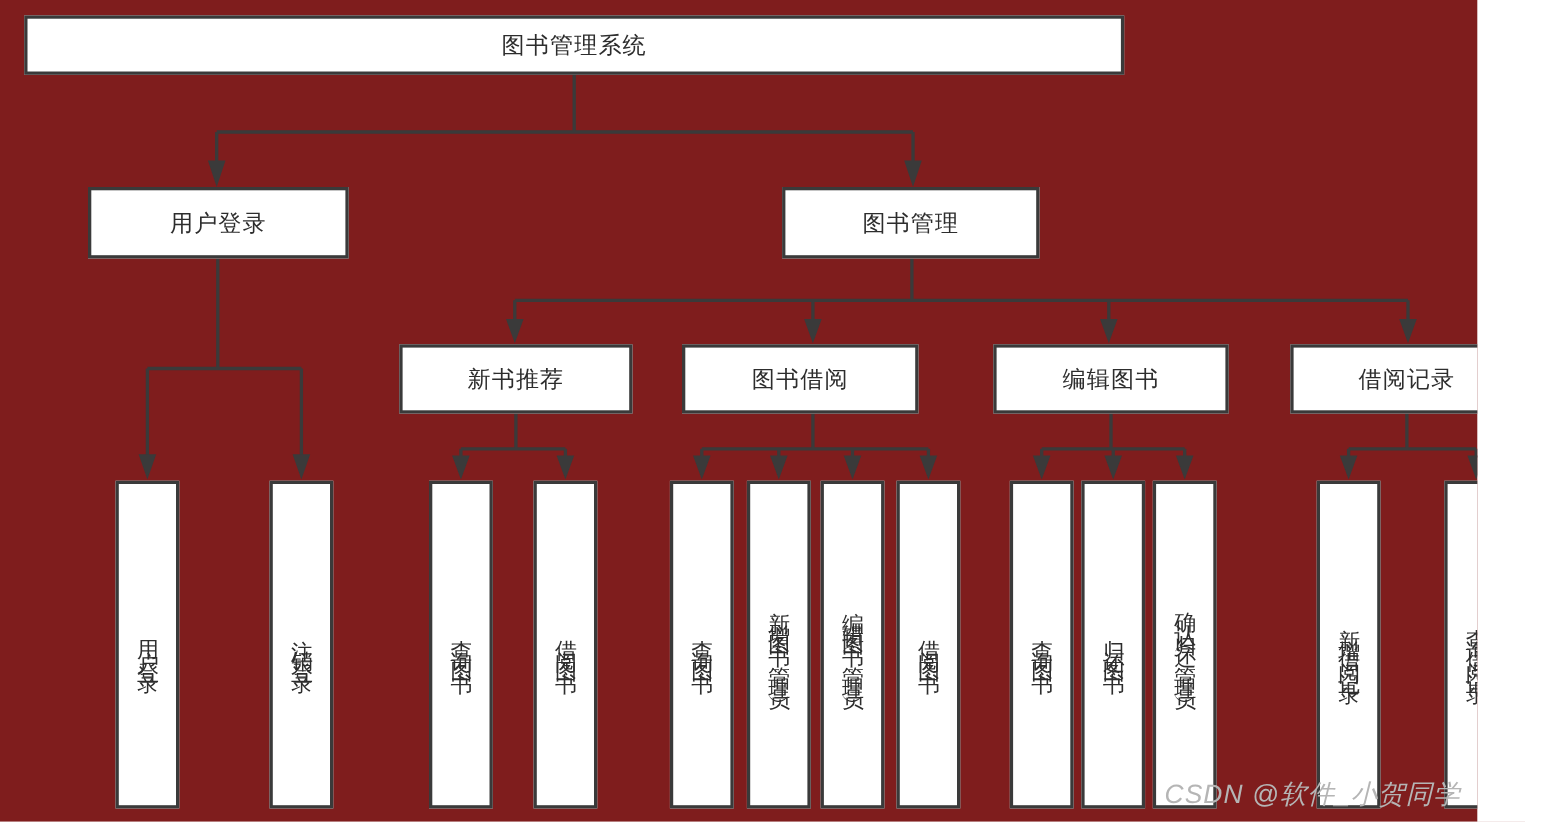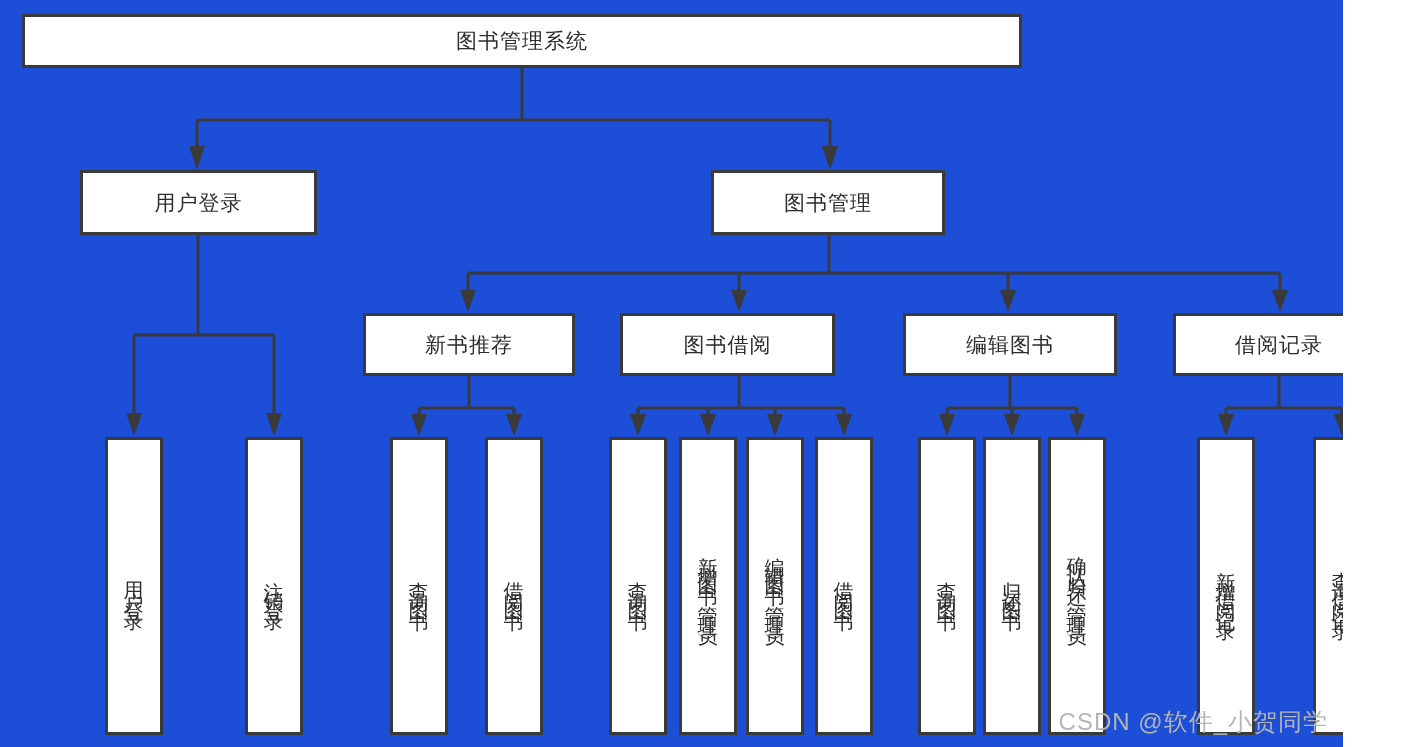--- a/index.html
+++ b/index.html
@@ -3,21 +3,21 @@
 <meta charset="utf-8">
 <style>
   * { margin: 0; padding: 0; box-sizing: border-box; }
   html, body { background: #ffffff; }
   body { font-family: "Liberation Sans", sans-serif; }
 
   .canvas {
     position: relative;
     width: 1343px;
     height: 747px;
-    background: #1d4ed8;
+    background: #7f1d1d;
     overflow: hidden;
   }
 
   .connectors {
     position: absolute;
     left: 0; top: 0;
     width: 1405px; height: 747px;
     pointer-events: none;
   }
   .ln { fill: none; stroke: #3a3a3a; stroke-width: 3; }
@@ -64,20 +64,21 @@
 
   .watermark {
     position: absolute;
     right: 15px;
     bottom: 9px;
     font-size: 24px;
     color: #b5b5b5;
     letter-spacing: 1px;
     white-space: nowrap;
     z-index: 5;
+    font-style: italic;
   }
 </style>
 </head>
 <body>
 
 <div class="canvas">
 
   <svg class="connectors" viewBox="0 0 1405 747" xmlns="http://www.w3.org/2000/svg">
     <g>
       <path class="ln" d="M522 68 V120 M197 120 H830 M197 120 V148 M830 120 V148"></path>

